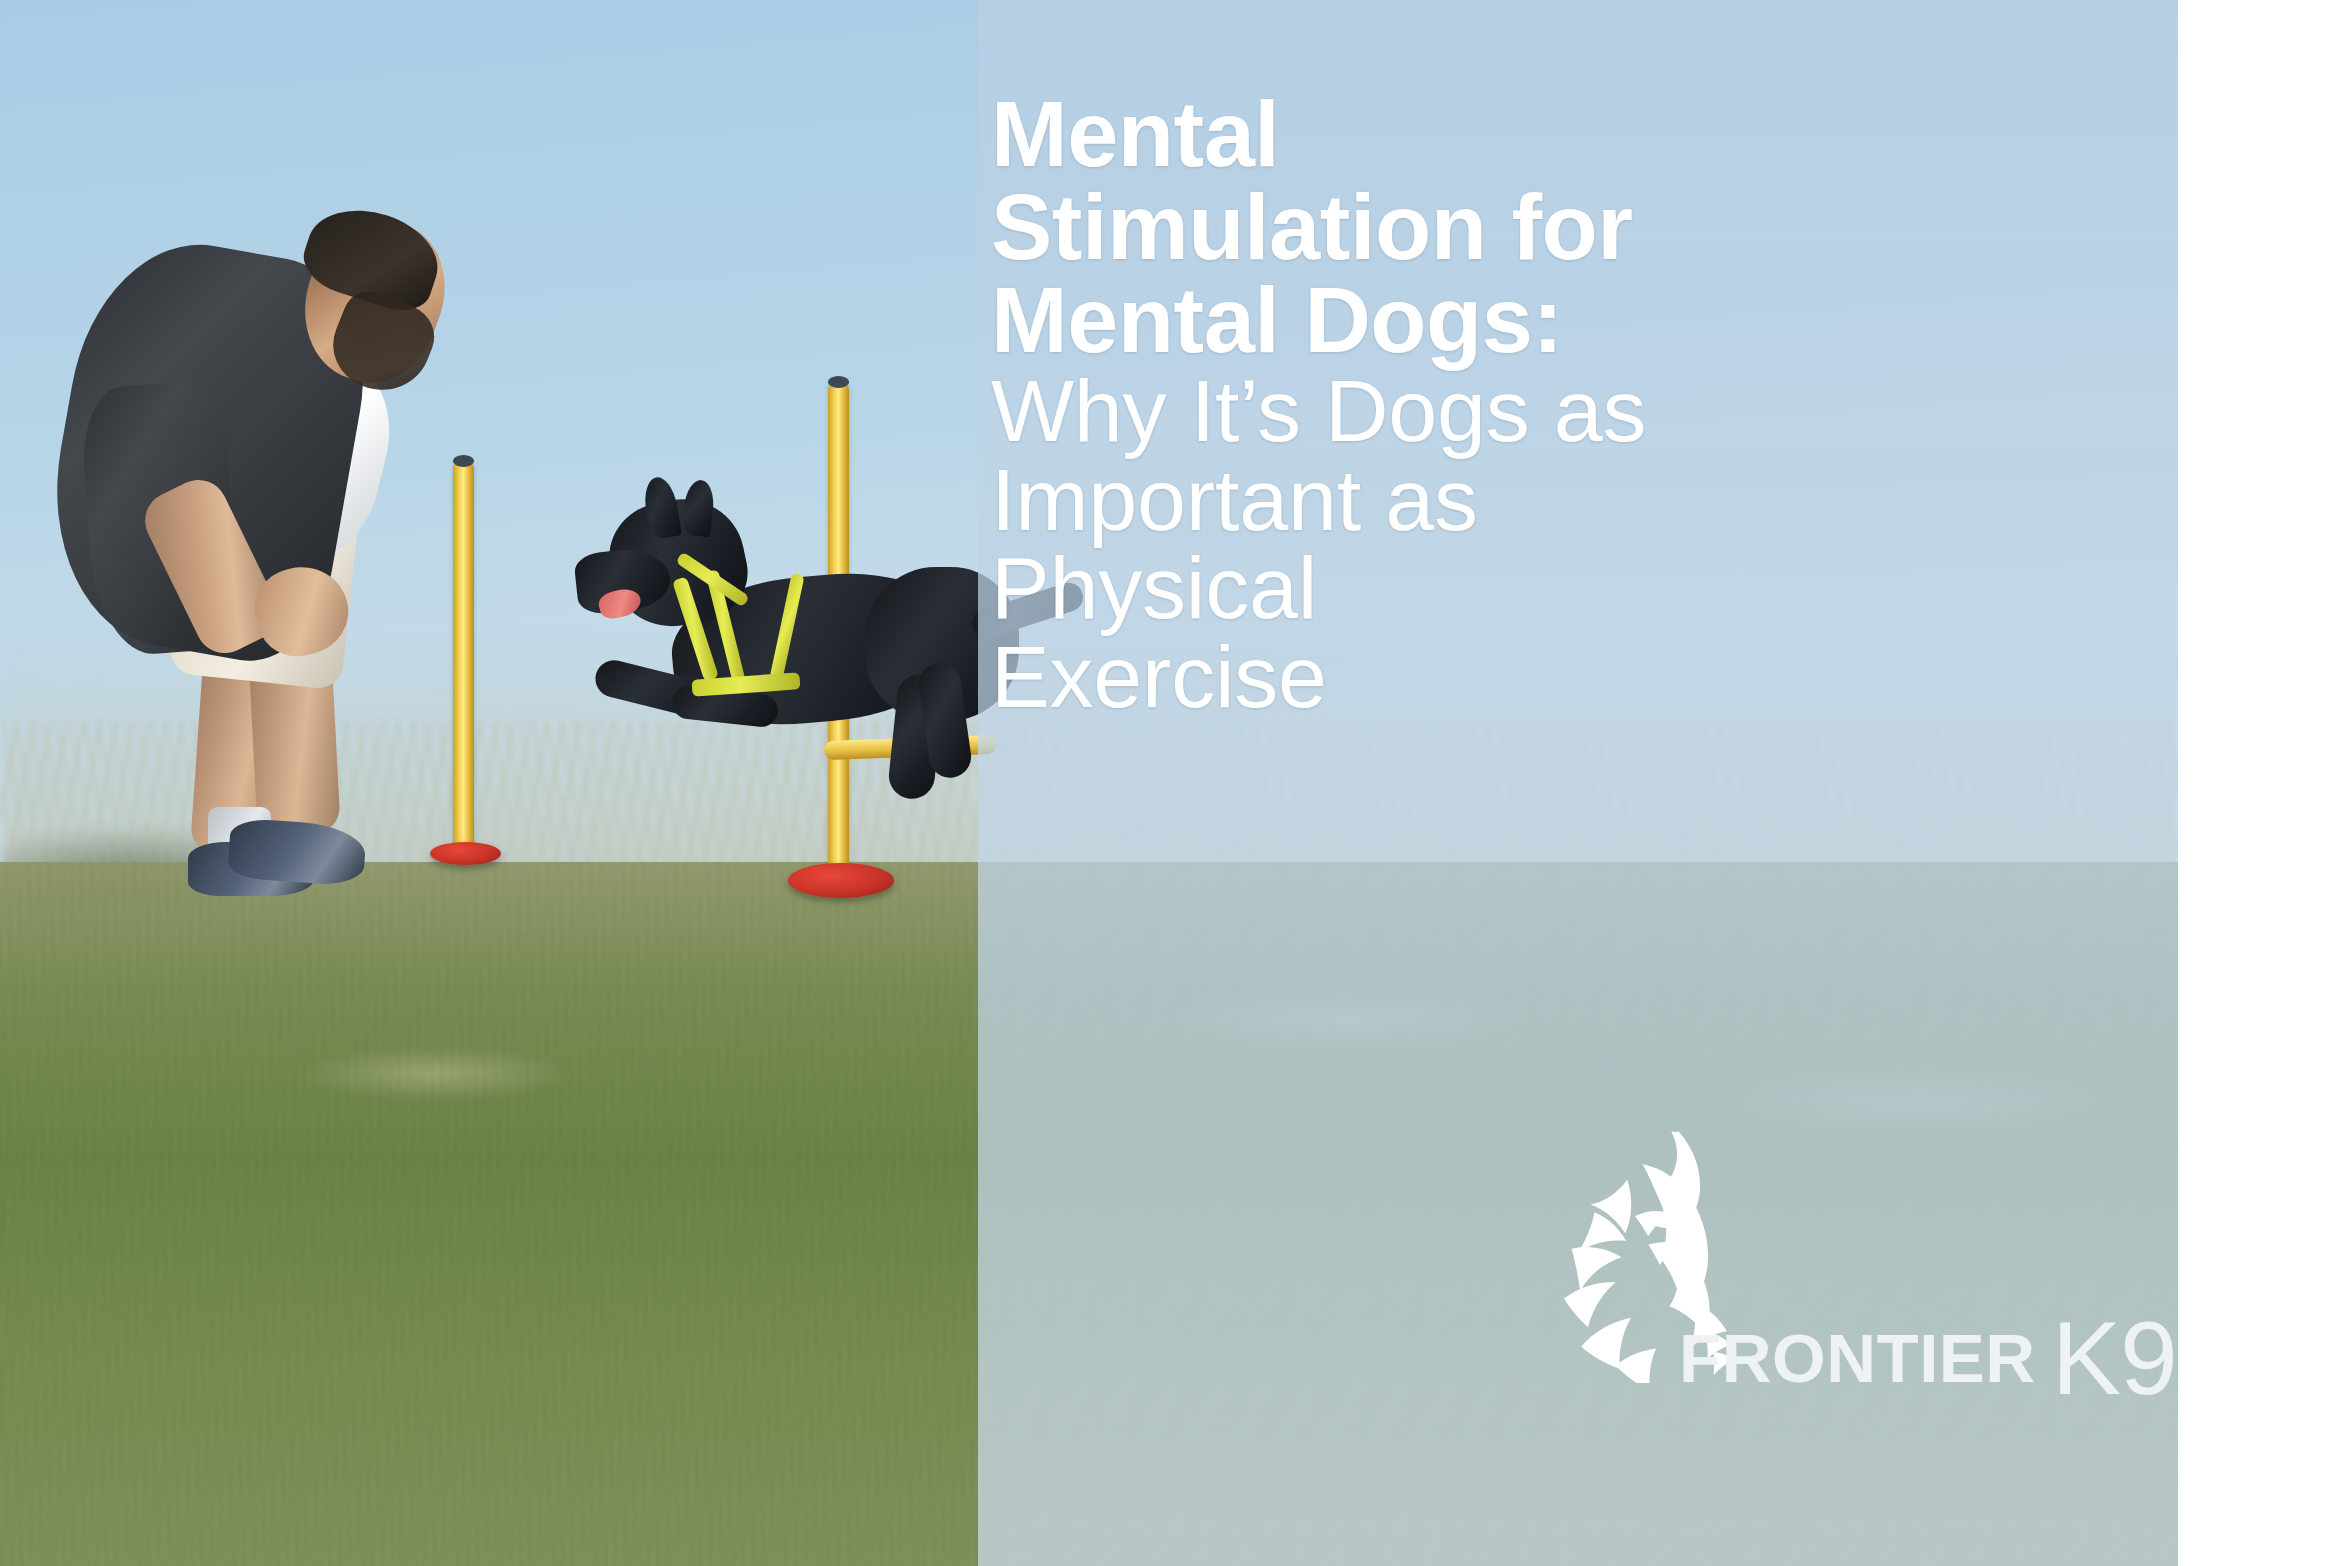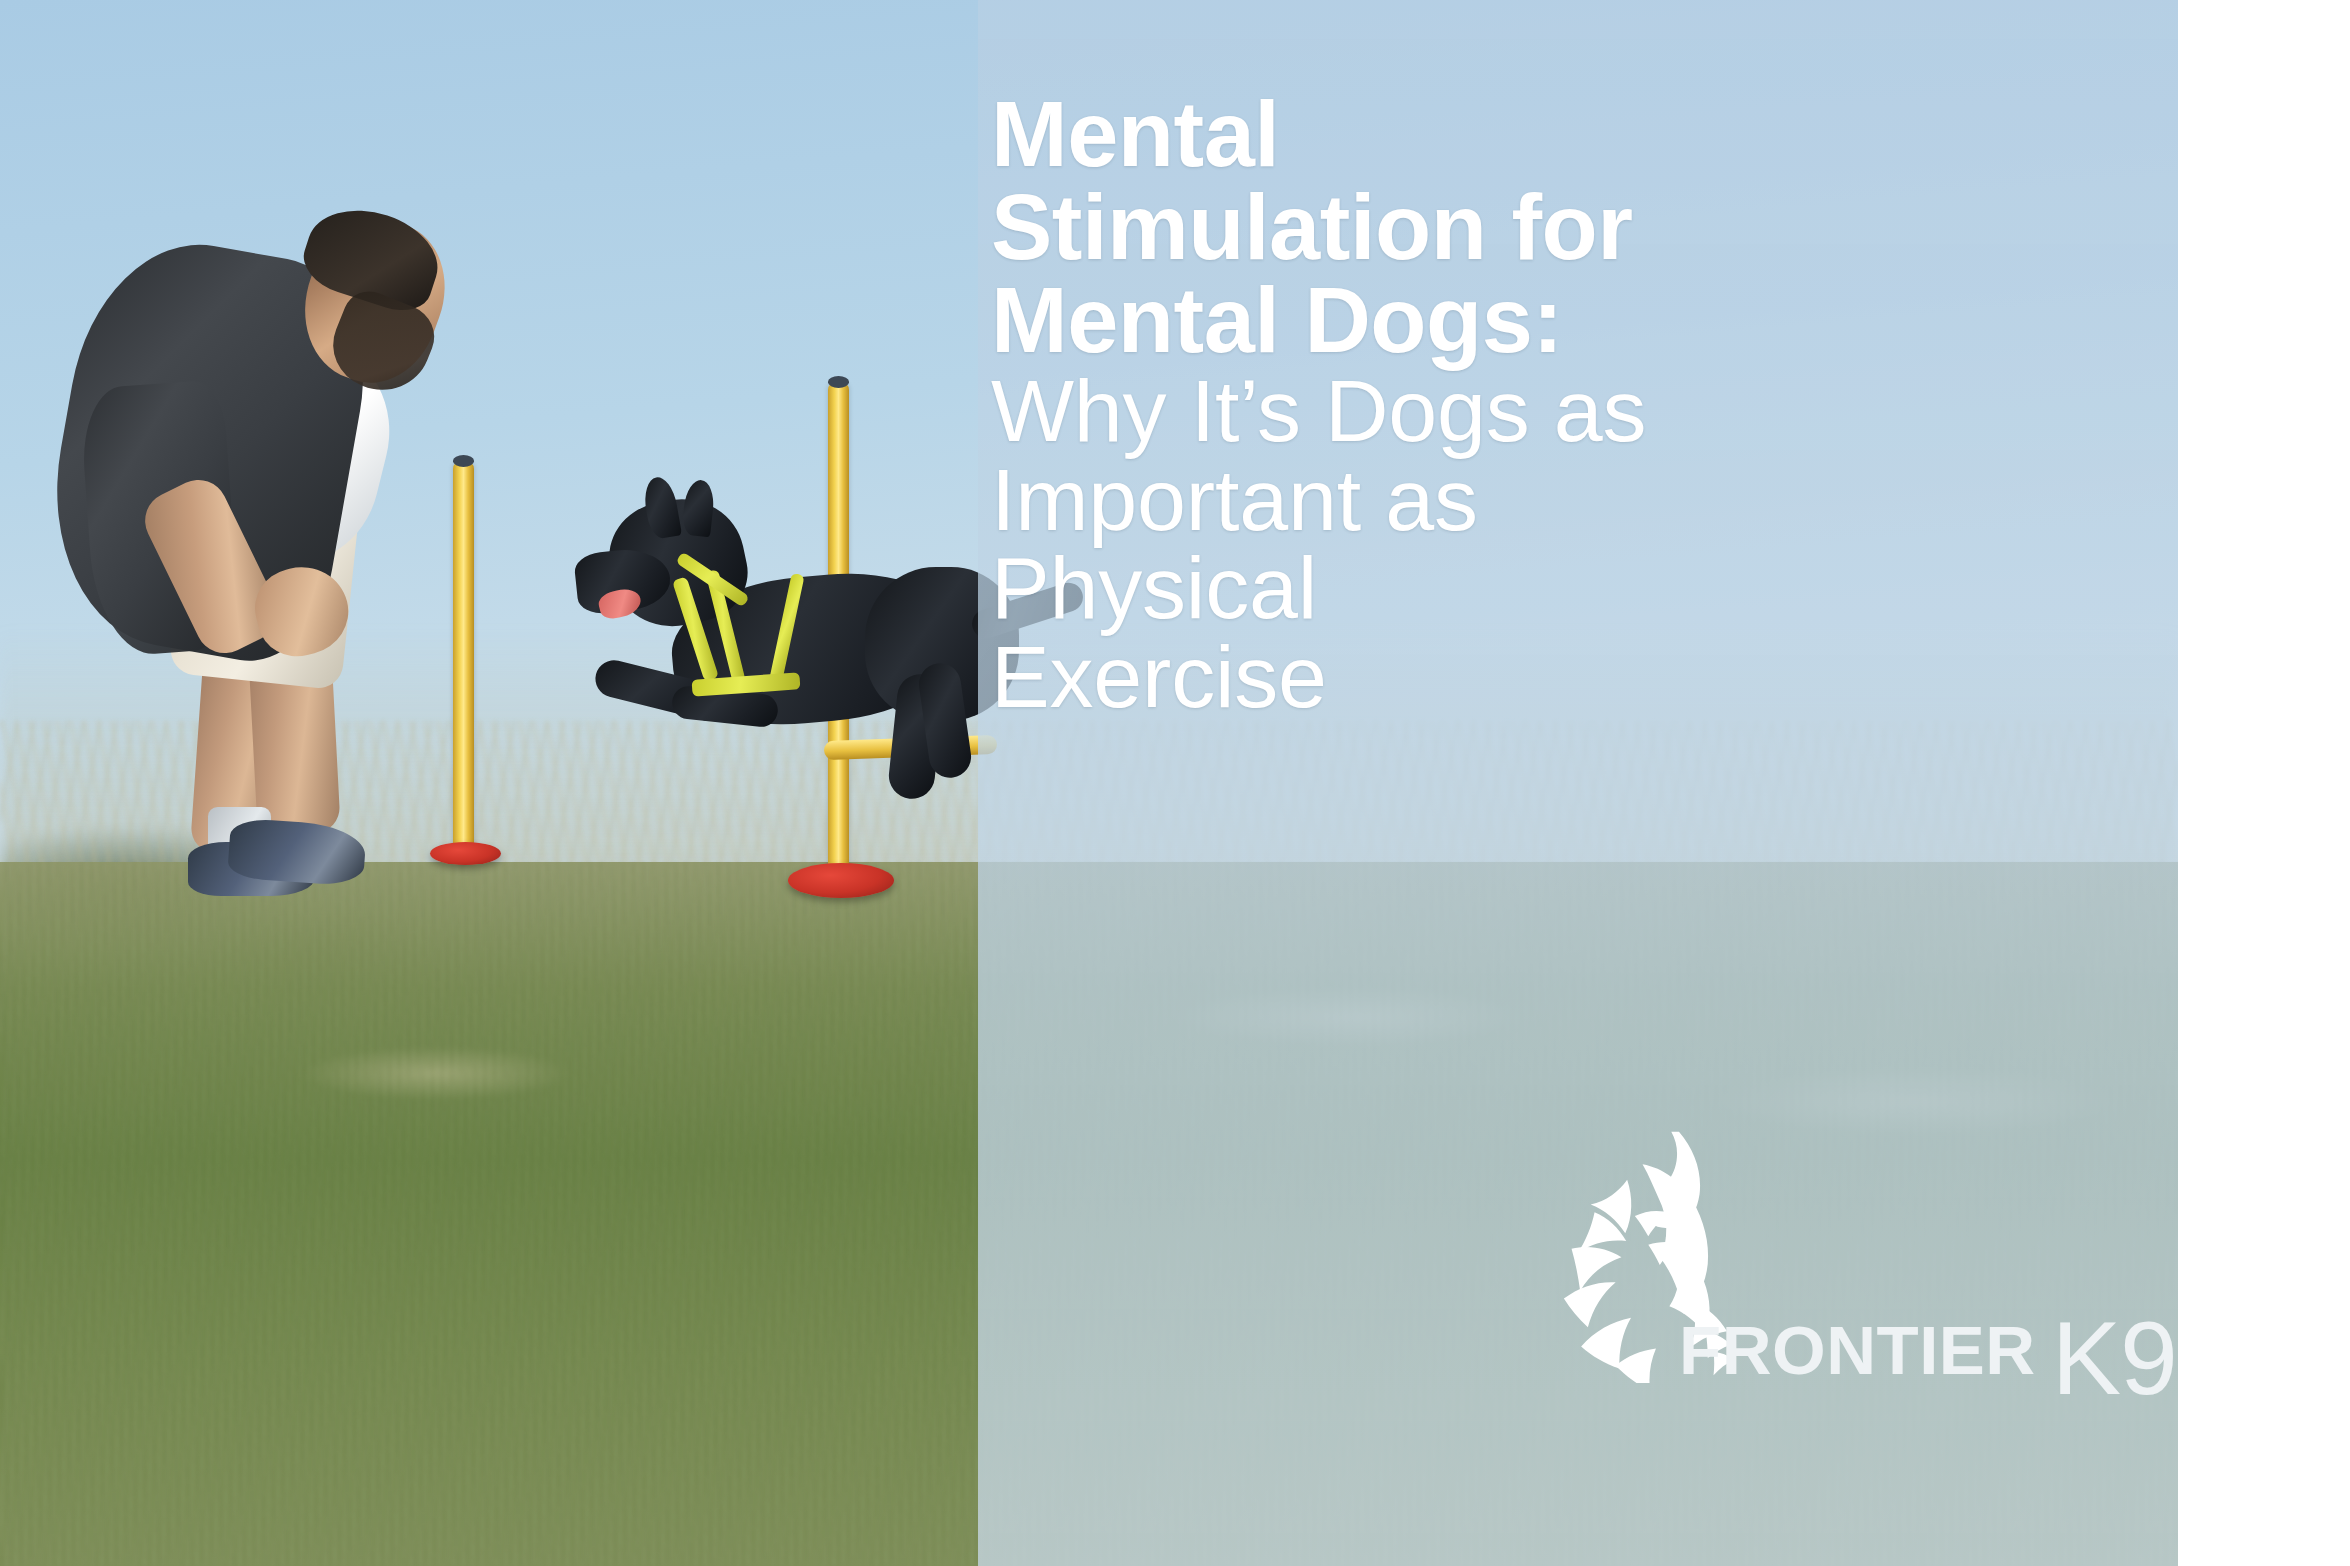--- a/index.html
+++ b/index.html
@@ -184,21 +184,21 @@
   .t-bold{font-weight:700;font-size:92px;letter-spacing:-0.5px;}
   .t-light{font-weight:300;font-size:88px;letter-spacing:-0.2px;}
 
   
   .logo{
     position:absolute;left:1535px;top:1134px;width:797px;height:288px;
   }
   .logo-mark{position:absolute;left:0;top:-9.6px;width:240px;height:259px;}
   .logo-word{
     position:absolute;left:144px;bottom:21px;
-    display:flex;align-items:flex-start;
+    display:flex;align-items:center;
     color:#eef2f4;
   }
   .logo-frontier{font-size:69px;font-weight:700;letter-spacing:0.5px;line-height:1;}
   .logo-k9{font-size:104px;font-weight:400;letter-spacing:-1px;line-height:.82;margin-left:16px;}
 </style>
 </head>
 <body>
 
 <div id="stage">
 

